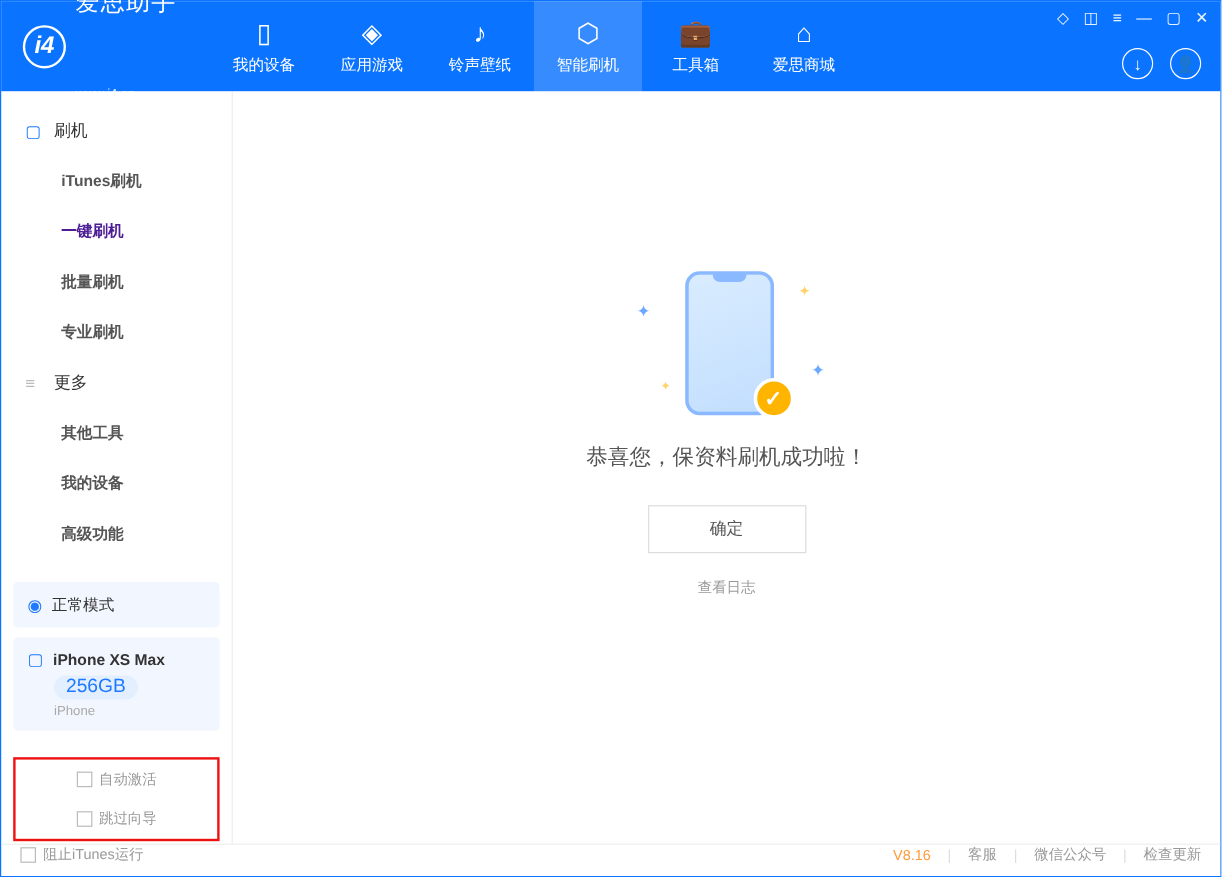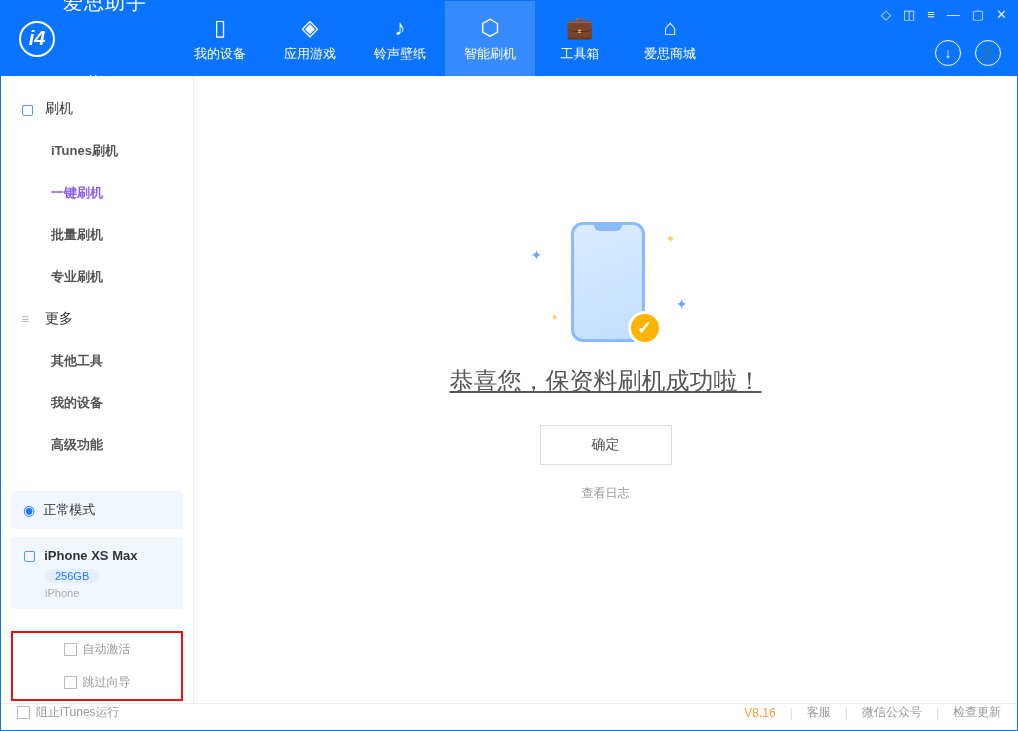--- a/index.html
+++ b/index.html
@@ -24,35 +24,35 @@
 .win-controls-bottom { position: absolute; bottom: 10px; right: 16px; display: flex; gap: 14px; align-items: center; }
 .circle-icon { width: 26px; height: 26px; border: 1.5px solid #fff; border-radius: 50%; display: flex; align-items: center; justify-content: center; font-size: 14px; cursor: pointer; }
 
 
 .body { display: flex; height: 627px; }
 .sidebar { width: 193px; border-right: 1px solid #eee; display: flex; flex-direction: column; }
 .side-scroll { flex: 1; overflow: auto; padding-top: 12px; }
 .side-group-title { display: flex; align-items: center; gap: 8px; padding: 12px 20px; font-size: 14px; color: #333; font-weight: 500; }
 .side-group-title .g-ico { color: #1e7bff; font-size: 14px; width: 16px; }
 .side-item { padding: 12px 20px 12px 50px; font-size: 13px; color: #555; cursor: pointer; font-weight: bold; }
-.side-item.active { color: #8b5cf6; }
+.side-item.active { color: #4c1d95; }
 
 .device-cards { padding: 8px 10px; }
 .card { background: #f2f7ff; border-radius: 4px; padding: 10px 12px; margin-bottom: 8px; font-size: 13px; color: #333; }
 .card .card-row { display: flex; align-items: center; gap: 8px; }
 .card .small-ico { color: #1e7bff; font-size: 14px; }
 .device-card .dev-name { font-weight: bold; color: #333; }
-.storage-pill { display: inline-block; background: #e3efff; color: #1e7bff; font-size: 11px; border-radius: 10px; padding: 1px 10px; margin: 6px 0 0 22px; }
+.storage-pill { display: inline-block; background: #e3efff; color: #1e7bff; font-size: 16px; border-radius: 10px; padding: 1px 10px; margin: 6px 0 0 22px; }
 .dev-type { font-size: 11px; color: #aaa; margin-left: 22px; margin-top: 4px; }
 
 .bottom-box { border: 2px solid #e11; margin: 6px 10px 2px 10px; padding: 8px 8px; display: flex; gap: 16px; align-items: center; font-size: 12px; color: #999; flex-direction: column; }
 .chk { width: 13px; height: 13px; border: 1px solid #bbb; display: inline-block; vertical-align: middle; }
 
 .main { flex: 1; position: relative; display: flex; flex-direction: column; align-items: center; justify-content: center; padding-bottom: 60px; }
-.success-msg { color: #555; font-size: 24px; margin-top: 18px; text-decoration: underline; }
+.success-msg { color: #555; font-size: 18px; margin-top: 18px; }
 .ok-btn { margin-top: 28px; width: 132px; height: 40px; border: 1px solid #ddd; background: #fff; font-size: 14px; color: #555; cursor: pointer; }
 .log-link { margin-top: 20px; font-size: 12px; color: #999; cursor: pointer; }
 
 
 .illus { position: relative; width: 200px; height: 130px; }
 .phone { position: absolute; left: 65px; top: 5px; width: 74px; height: 120px; border: 3px solid #8ab9ff; border-radius: 12px; background: linear-gradient(160deg, #d9ecff, #c2defe); }
 .notch { position: absolute; top: -1px; left: 50%; transform: translateX(-50%); width: 28px; height: 7px; background: #8ab9ff; border-radius: 0 0 6px 6px; }
 .badge { position: absolute; right: 44px; bottom: 2px; width: 34px; height: 34px; background: #ffb400; border-radius: 50%; display: flex; align-items: center; justify-content: center; color: #fff; font-size: 18px; font-weight: bold; border: 3px solid #fff; }
 .spark1 { position: absolute; left: 25px; top: 30px; color: #6aa9ff; font-size: 14px; }
 .spark2 { position: absolute; left: 45px; top: 95px; color: #ffd36a; font-size: 10px; }

